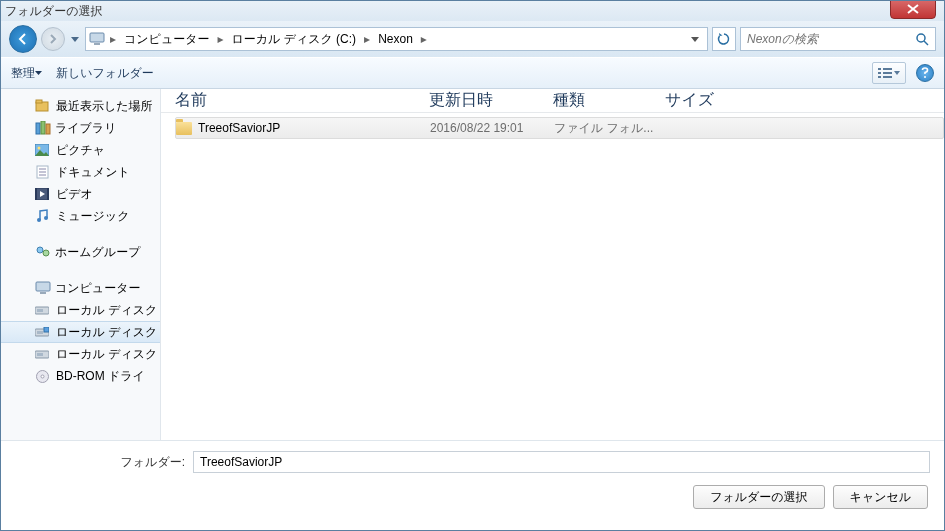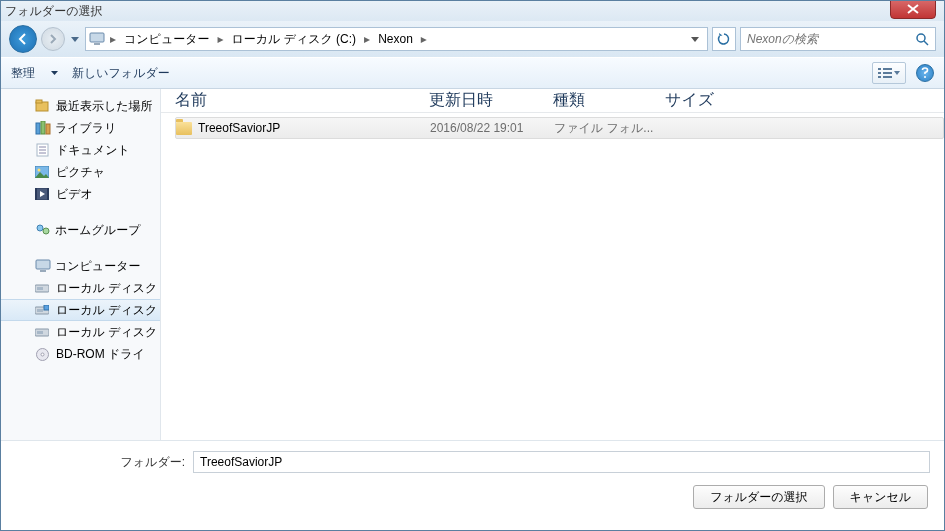--- a/index.html
+++ b/index.html
@@ -21,21 +21,21 @@
 .bc-item { padding: 0 4px; height: 20px; display: flex; align-items: center; cursor: pointer; }
 .bc-sep { color: #666; padding: 0 2px; }
 .bc-drop { margin-left: auto; color: #555; padding: 0 6px; }
 .refresh { width: 24px; height: 24px; background: #fff; border: 1px solid #abc1d6; display: flex; align-items: center; justify-content: center; }
 .search { width: 196px; height: 24px; background: #fff; border: 1px solid #abc1d6; display: flex; align-items: center; padding: 0 6px; }
 .search input { border: none; outline: none; flex: 1; font-style: italic; color: #b91c1c; font-size: 12px; }
 .search .mag { color: #2a6fa3; }
 
 
 .toolbar { height: 32px; background: linear-gradient(#f7fbff, #e6f0f9); border-top: 1px solid #fff; border-bottom: 1px solid #c8d6e3; display: flex; align-items: center; padding: 0 10px; gap: 14px; }
-.tool-item { color: #1e395b; cursor: pointer; display: flex; align-items: center; gap: 16px; }
+.tool-item { color: #1e395b; cursor: pointer; display: flex; align-items: center; gap: 0; }
 .tool-right { margin-left: auto; display: flex; align-items: center; gap: 10px; }
 .view-btn { width: 34px; height: 22px; border: 1px solid #b5c8da; background: linear-gradient(#fdfeff, #e8f0f7); border-radius: 2px; display: flex; align-items: center; justify-content: center; gap: 2px; }
 .help-btn { width: 18px; height: 18px; border-radius: 50%; background: radial-gradient(#6bb5ee, #2a7fc3); color: #fff; display: flex; align-items: center; justify-content: center; font-weight: bold; border: 1px solid #2a6fa3; }
 
 
 .main { flex: 1; display: flex; overflow: hidden; background: #fff; }
 .sidebar { width: 160px; background: #f7f9fb; border-right: 1px solid #e0e6ec; overflow: hidden; padding-top: 6px; }
 .side-group { margin-bottom: 14px; }
 .side-item { height: 22px; display: flex; align-items: center; padding-left: 20px; gap: 6px; cursor: pointer; white-space: nowrap; overflow: hidden; }
 .side-item.indent { padding-left: 33px; }
@@ -185,49 +185,59 @@
             <svg width="16" height="14" viewBox="0 0 16 14">
               <rect x="1" y="2" width="4" height="11" fill="#5aa0d8" stroke="#3070a8"></rect>
               <rect x="6" y="0" width="4" height="13" fill="#8ac070" stroke="#5a9040"></rect>
               <rect x="11" y="3" width="4" height="10" fill="#d8a050" stroke="#a87030"></rect>
             </svg>
           </span>
         <span>ライブラリ</span>
       </div>
       <div class="side-item indent">
         <span class="ico">
+            <svg width="14" height="12" viewBox="0 0 14 12">
+              <rect x="0" y="0" width="14" height="12" fill="#7ab8e8" stroke="#4080b0"></rect>
+              <circle cx="4" cy="4" r="1.5" fill="#ffe070"></circle>
+              <path d="M0 12 L5 6 L9 10 L11 8 L14 12 Z" fill="#4a8a4a"></path>
+            </svg>
+          </span>
+        <span>ピクチャ</span>
+      </div>
+      <div class="side-item indent">
+        <span class="ico">
             <svg width="13" height="14" viewBox="0 0 13 14">
               <rect x="1" y="1" width="11" height="12" fill="#fff" stroke="#a8b8c8"></rect>
               <line x1="3" y1="4" x2="10" y2="4" stroke="#88a"></line>
               <line x1="3" y1="7" x2="10" y2="7" stroke="#88a"></line>
               <line x1="3" y1="10" x2="10" y2="10" stroke="#88a"></line>
             </svg>
           </span>
         <span>ドキュメント</span>
       </div>
       <div class="side-item indent">
         <span class="ico">
             <svg width="14" height="12" viewBox="0 0 14 12">
-              <rect x="0" y="0" width="14" height="12" fill="#7ab8e8" stroke="#4080b0"></rect>
-              <circle cx="4" cy="4" r="1.5" fill="#ffe070"></circle>
-              <path d="M0 12 L5 6 L9 10 L11 8 L14 12 Z" fill="#4a8a4a"></path>
-            </svg>
-          </span>
-        <span>ピクチャ</span>
-      </div>
-      <div class="side-item indent">
-        <span class="ico">
-            <svg width="14" height="12" viewBox="0 0 14 12">
               <rect x="0" y="0" width="14" height="12" fill="#4a5a7a" stroke="#2a3a5a"></rect>
               <rect x="0" y="0" width="2" height="12" fill="#2a3a5a"></rect>
               <rect x="12" y="0" width="2" height="12" fill="#2a3a5a"></rect>
               <path d="M5 3 L10 6 L5 9 Z" fill="#fff"></path>
             </svg>
           </span>
         <span>ビデオ</span>
+      </div>
+      <div class="side-item indent">
+        <span class="ico">
+            <svg width="12" height="14" viewBox="0 0 12 14">
+              <path d="M4 11 L4 2 L11 1 L11 9" stroke="#4080c0" stroke-width="1.5" fill="none"></path>
+              <circle cx="3" cy="11" r="2" fill="#4080c0"></circle>
+              <circle cx="10" cy="9" r="2" fill="#4080c0"></circle>
+            </svg>
+          </span>
+        <span>ミュージック</span>
       </div>
     </div>
     <div class="side-group">
       <div class="side-head">
         <span class="tri"></span>
         <span class="ico">
             <svg width="16" height="14" viewBox="0 0 16 14">
               <circle cx="5" cy="5" r="3" fill="#8ac8f0" stroke="#4080b0"></circle>
               <circle cx="11" cy="8" r="3" fill="#a8d8a0" stroke="#5a9050"></circle>
             </svg>

